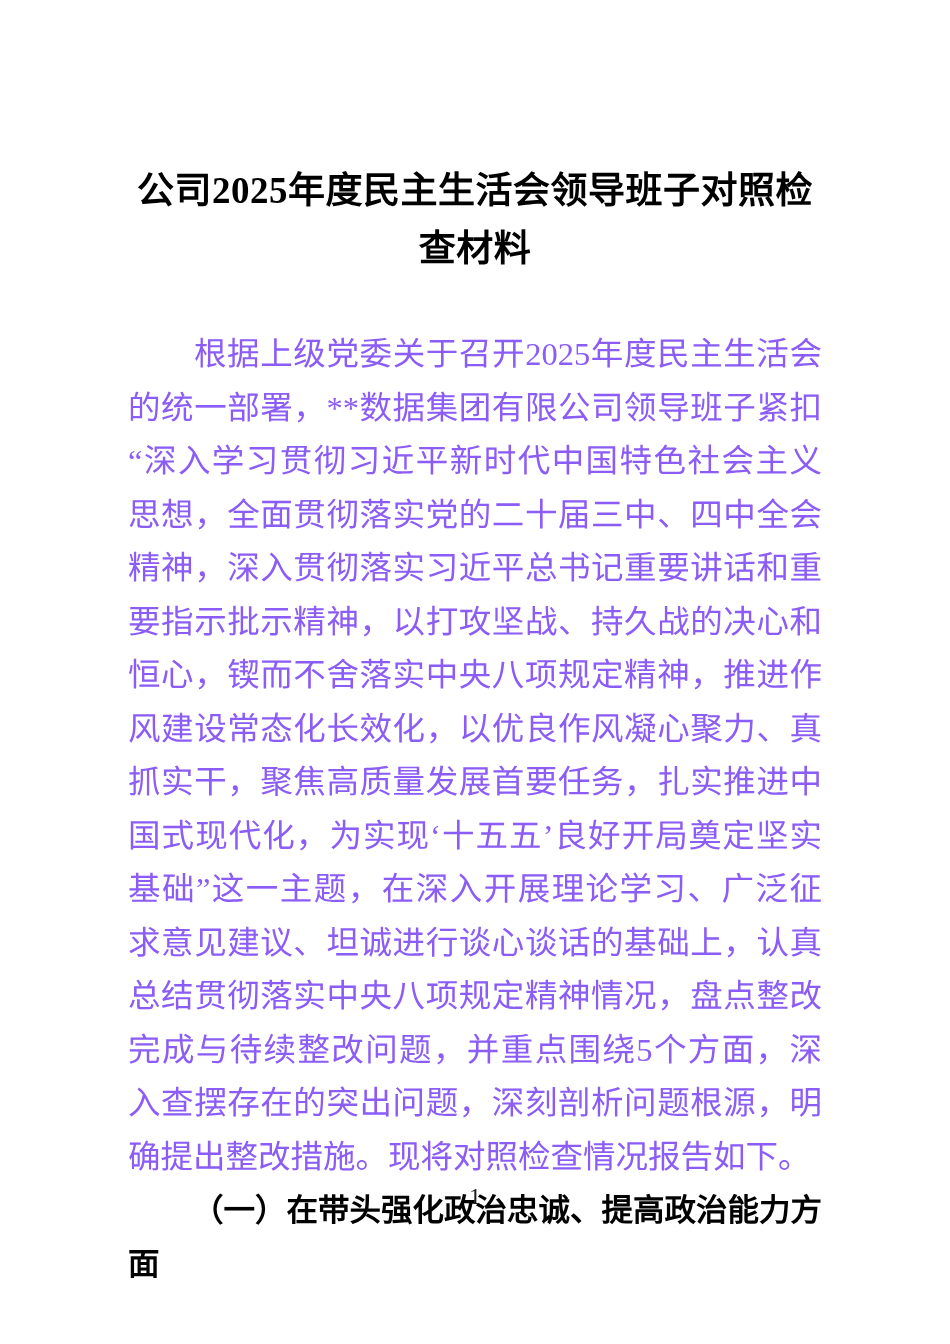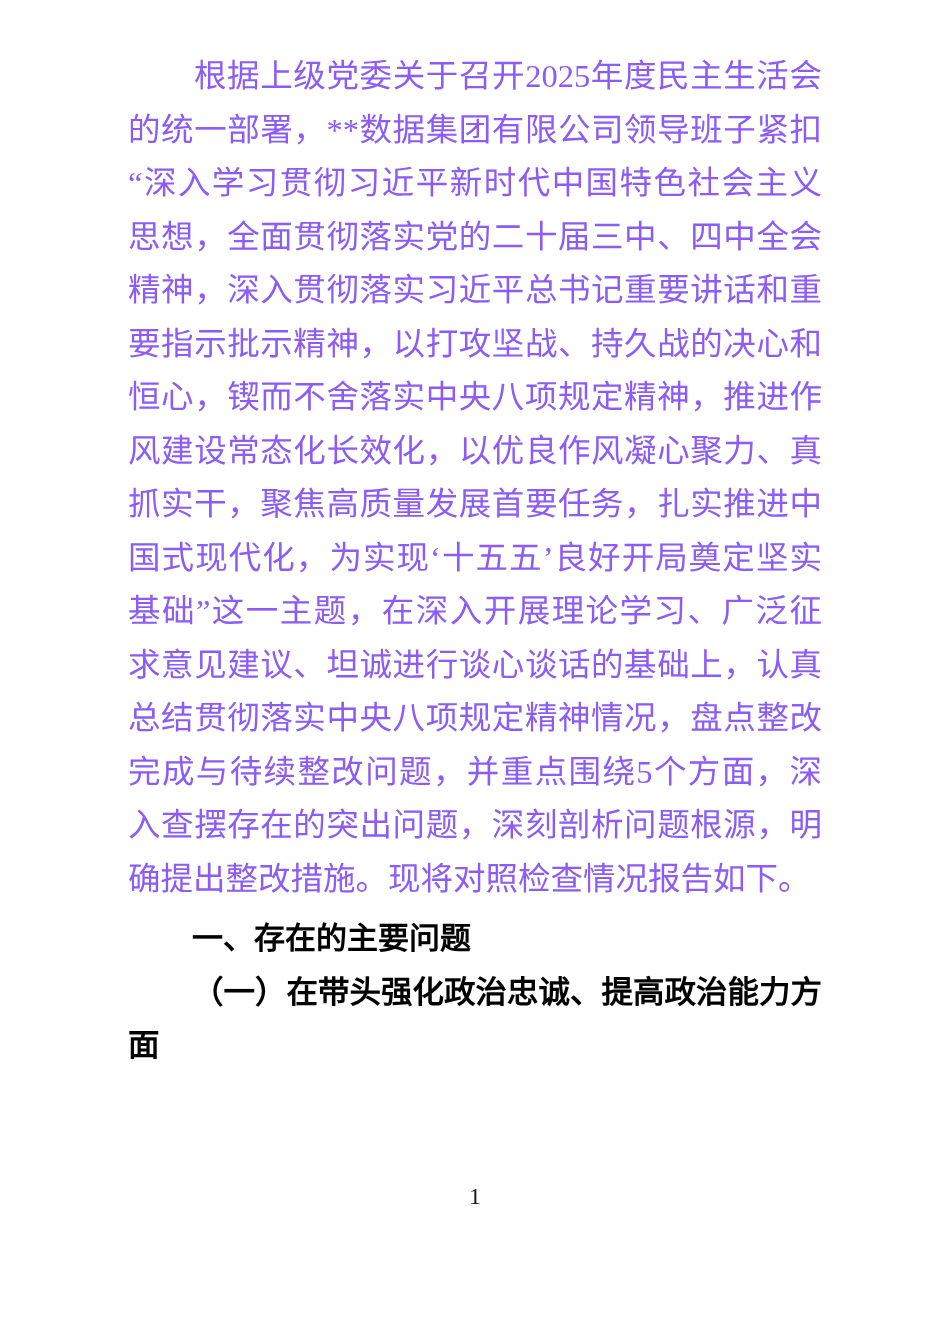--- a/index.html
+++ b/index.html
@@ -96,24 +96,24 @@
     color: #1a1a1a;
   }
 </style>
 </head>
 <body>
 
 <div class="page">
 
   <div class="content">
 
+    <h1 class="doc-title">公司2025年度民主生活会领导班子对照检查材料</h1>
 
     <p class="body-para para-lead">根据上级党委关于召开2025年度民主生活会的统一部署，**数据集团有限公司领导班子紧扣“深入学习贯彻习近平新时代中国特色社会主义思想，全面贯彻落实党的二十届三中、四中全会精神，深入贯彻落实习近平总书记重要讲话和重要指示批示精神，以打攻坚战、持久战的决心和恒心，锲而不舍落实中央八项规定精神，推进作风建设常态化长效化，以优良作风凝心聚力、真抓实干，聚焦高质量发展首要任务，扎实推进中国式现代化，为实现‘十五五’良好开局奠定坚实基础”这一主题，在深入开展理论学习、广泛征求意见建议、坦诚进行谈心谈话的基础上，认真总结贯彻落实中央八项规定精神情况，盘点整改完成与待续整改问题，并重点围绕5个方面，深入查摆存在的突出问题，深刻剖析问题根源，明确提出整改措施。现将对照检查情况报告如下。</p>
 
-    <h2 class="h1-section">一、存在的主要问题</h2>
 
     <h3 class="h2-section">（一）在带头强化政治忠诚、提高政治能力方面</h3>
 
   </div>
 
   <div class="page-number">1</div>
 
 </div>
 
 </body></html>

